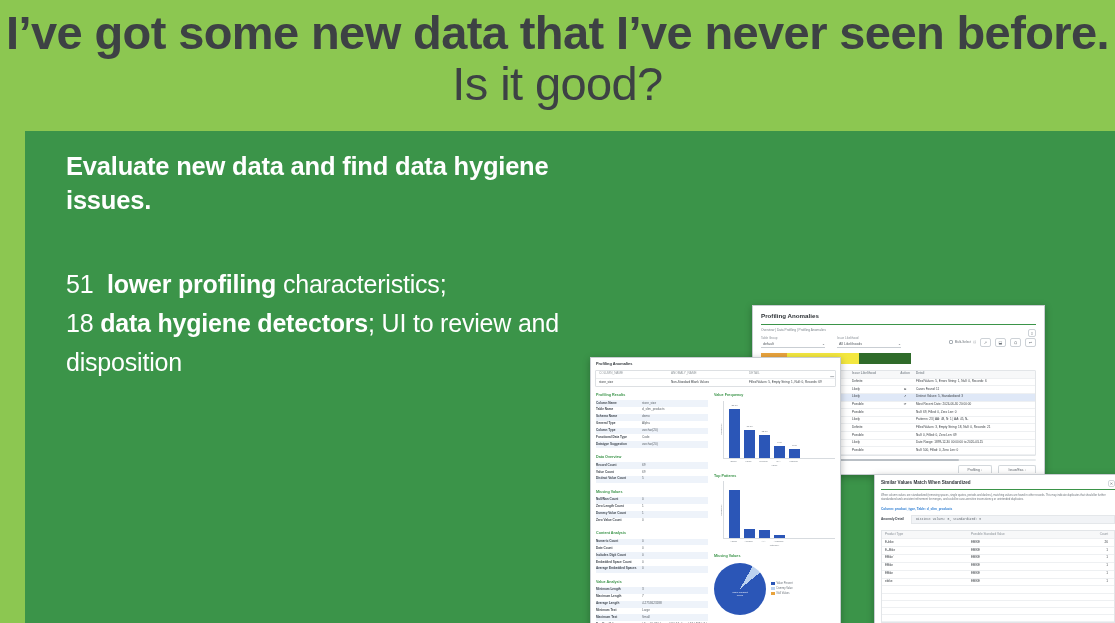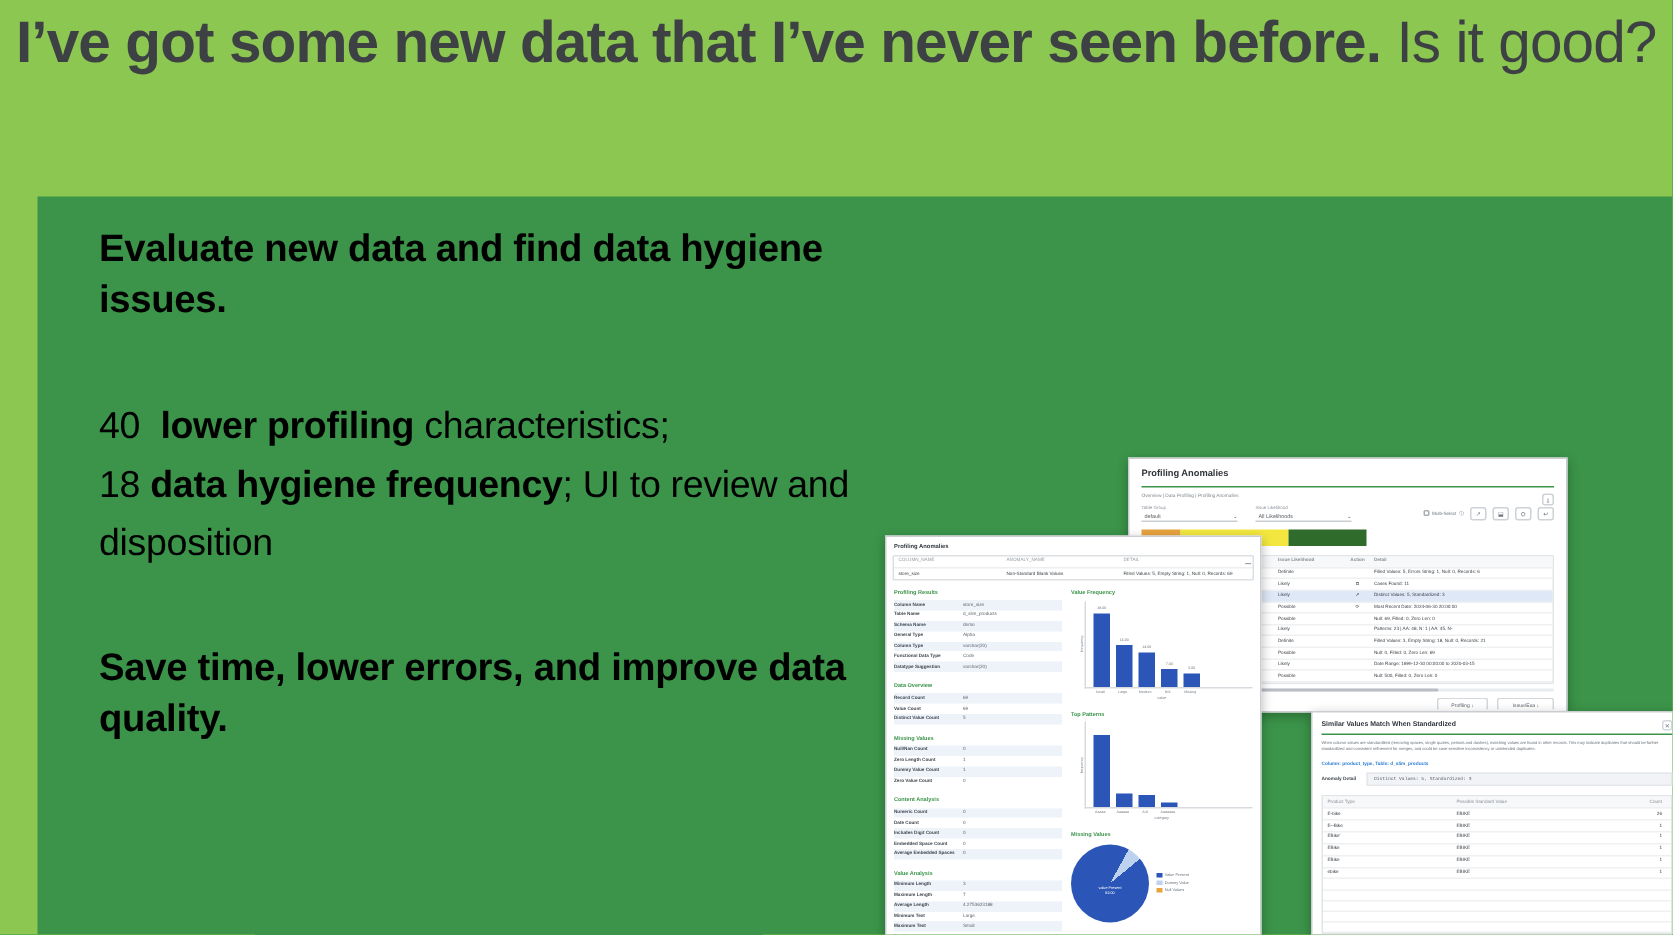--- a/index.html
+++ b/index.html
@@ -8,35 +8,35 @@
     font-family:"Liberation Sans", sans-serif;
     background:#8cc751;
     position:relative;
   }
 
   
   .headline {
     position:absolute; left:0; top:8px; width:1115px;
     text-align:center; line-height:1.08;
     color:#3d4144;
-    font-size:39px;
+    font-size:47px;
     letter-spacing:-0.6px;
   }
   .headline .strong { font-weight:bold; }
   .headline .light { font-weight:normal; }
 
   
   .panel {
     position:absolute; left:25px; top:131px;
     width:1090px; height:492px;
     background:#3b9449;
   }
 
   
-  .copy { position:absolute; left:41px; top:19px; width:500px; color:#000000; }
+  .copy { position:absolute; left:41px; top:19px; width:500px; color:#ffffff; }
   .copy h2 {
     font-size:25.5px; font-weight:bold; line-height:1.33;
     letter-spacing:-0.2px;
   }
   .copy .stats {
     margin-top:47px; font-size:25px; line-height:1.56; font-weight:300;
     letter-spacing:-0.2px;
   }
   .copy .stats b { font-weight:bold; }
   .copy .closing {
@@ -152,26 +152,25 @@
 
 <div class="headline">
   <span class="strong">I’ve got some new data that I’ve never seen before.</span><span class="light"> Is it good?</span>
 </div>
 
 <div class="panel">
 
   <div class="copy">
     <h2>Evaluate new data and find data hygiene issues.</h2>
     <div class="stats">
-      <span>40</span>&nbsp;
+      <span>51</span>&nbsp;
       <b>lower profiling</b><span> characteristics;</span><br>
       <span>18</span>
-      <b>data hygiene frequency</b><span>; UI to review and disposition</span>
-    </div>
-    <div class="closing">Save time, lower errors, and improve data quality.</div>
+      <b>data hygiene detectors</b><span>; UI to review and disposition</span>
+    </div>
   </div>
 
   <div class="shot" id="shot-anomalies">
     <div class="an-top">
       <div class="an-title">Profiling Anomalies</div>
       <div class="an-rule"></div>
       <div class="an-crumb">Overview | Data Profiling | Profiling Anomalies</div>
       <div class="an-filters">
         <div class="an-field">
           <div class="an-flabel">Table Group</div>

